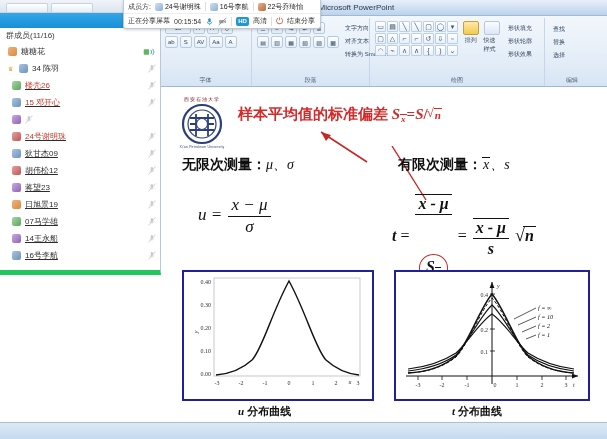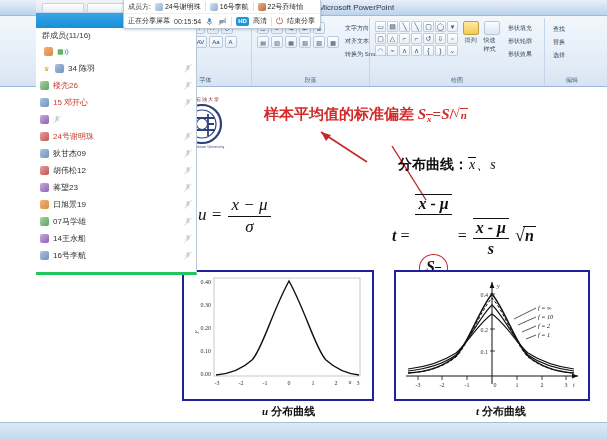--- a/index.html
+++ b/index.html
@@ -59,21 +59,21 @@
   
   .slide { position: absolute; left: 160px; top: 88px; width: 447px; height: 334px; background: #fff; }
   .emblem { position: absolute; left: 12px; top: 6px; width: 60px; height: 56px; }
   .emblem-arc { position: absolute; inset: 0; }
   .emblem-txt { position: absolute; left: 0; right: 0; top: 2px; text-align: center;
     font-size: 5px; color: #8b1c24; letter-spacing: 1px; }
   .emblem-sub { position: absolute; left: 0; right: 0; bottom: 1px; text-align: center;
     font-size: 3.4px; color: #2c3f7a; letter-spacing: .2px; }
 
   .redtitle {
-    position: absolute; left: 104px; top: 17px;
+    position: absolute; left: 78px; top: 17px;
     font-family: "Liberation Serif", serif;
     font-size: 15px; font-weight: bold; color: #d42a2a; white-space: nowrap;
   }
   .redtitle .mathit { font-family: "Liberation Serif", serif; font-style: italic; }
   .frac-sqrt { display: inline-block; position: relative; padding-left: 6px; }
   .frac-sqrt::before {
     content: "√"; position: absolute; left: -1px; top: -1px; font-size: 13px;
   }
   .sqrt-body { border-top: 1px solid #d42a2a; padding: 0 1px; font-style: italic; font-size: 11px; }
   .sub { font-size: 9px; vertical-align: -3px; }
@@ -104,49 +104,48 @@
   }
   .rad { display: inline-block; position: relative; padding-left: 8px; }
   .rad::before { content: "√"; position: absolute; left: 0; top: -2px; font-size: 18px; }
   .rad .body { border-top: 1.3px solid #111; padding: 0 2px; font-weight: bold; font-style: italic; }
 
   
   .chartbox { position: absolute; border: 2px solid #20209a; background: #fff; }
   .cb-left { left: 22px; top: 182px; width: 192px; height: 131px; }
   .cb-right { left: 234px; top: 182px; width: 196px; height: 131px; }
   .caption { position: absolute; font-size: 11px; font-weight: bold; color: #111; white-space: nowrap;
-    font-family: "Liberation Sans", sans-serif; margin-left: 24px; }
+    font-family: "Liberation Sans", sans-serif; }
   .caption .ci { font-family: "Liberation Serif", serif; font-style: italic; }
   .cap-left { left: 78px; top: 316px; }
   .cap-right { left: 292px; top: 316px; }
 
   .axis-lbl { font-family: "Liberation Serif", serif; font-style: italic; font-size: 6px; fill: #333; }
   .tick-lbl { font-family: "Liberation Serif", serif; font-size: 6px; fill: #333; }
   .legend-lbl { font-family: "Liberation Serif", serif; font-style: italic; font-size: 6.2px; fill: #111; }
 
   
   .qq-panel {
     position: absolute; left: 0; top: 0; width: 161px; height: 275px;
-    background: #84cc16; border-right: 1px solid #b9c8d6; border-bottom: 3px solid #22c55e;
+    background: #84cc16; border-right: 1px solid #b9c8d6; border-bottom: 5px solid #22c55e;
     overflow: hidden;
-    margin-left: 36px;
   }
   .qq-tabs { height: 13px; background: linear-gradient(#f0f4f8,#dce5ee); border-bottom: 1px solid #cbd6e2;
     display: flex; align-items: flex-end; padding-left: 6px; gap: 3px; }
   .qq-tab { width: 42px; height: 9px; border-radius: 2px 2px 0 0;
     background: linear-gradient(#ffffff,#e6edf5); border: 1px solid #c7d3e0; border-bottom: none; }
   .qq-bluebar { height: 15px; background: linear-gradient(#34a6e8,#1a8fd6); }
   .qq-count { height: 15px; display: flex; align-items: center; padding-left: 6px;
     font-size: 8px; color: #3b3b3b; background: #fff; }
   .qq-list { position: absolute; left: 0; right: 0; top: 43px; bottom: 0; background: #fff; }
   .qq-item {
     height: 17px; display: flex; align-items: center; padding: 0 4px 0 8px; gap: 4px;
     font-size: 8px; color: #2d2d2d; white-space: nowrap;
   }
-  .qq-item.indent { padding-left: 4px; }
+  .qq-item.indent { padding-left: 12px; text-decoration: underline; }
   .qq-item.highlight { background: #e9eef4; }
   .qq-item .av { width: 9px; height: 9px; border-radius: 2px; flex: 0 0 auto;
     background: linear-gradient(135deg,#a8c4e0,#6f93bb); }
   .qq-item .av.o { background: linear-gradient(135deg,#f0b27a,#d98b3f); }
   .qq-item .av.p { background: linear-gradient(135deg,#c9a9e0,#8e63b5); }
   .qq-item .av.g { background: linear-gradient(135deg,#a6d6a6,#5ea35e); }
   .qq-item .av.r { background: linear-gradient(135deg,#e6a1a1,#c05555); }
   .qq-item .nm { flex: 1 1 auto; overflow: hidden; text-overflow: ellipsis; }
   .qq-item .nm.red { color: #c23b2e; }
   .qq-item .mic { width: 8px; height: 9px; flex: 0 0 auto; opacity: .55; }
@@ -313,22 +312,25 @@
 
       <svg class="arrow-title" width="60" height="40" viewBox="0 0 60 40">
         <line x1="52" y1="34" x2="6" y2="4" stroke="#c62828" stroke-width="1.6"></line>
         <polygon points="6,4 16,7 11,13" fill="#c62828"></polygon>
       </svg>
 
       <svg class="arrow-mid" width="60" height="58" viewBox="0 0 60 58">
         <line x1="2" y1="0" x2="36" y2="54" stroke="#c62828" stroke-width="1.4"></line>
       </svg>
 
+      <div class="hdr hdr-left">
+        <span>无限次测量：</span><span class="it">μ、σ</span>
+      </div>
       <div class="hdr hdr-right">
-        <span>分布曲线：</span><span class="it ovb">x</span><span class="it">、s</span>
+        <span>有限次测量：</span><span class="it ovb">x</span><span class="it">、s</span>
       </div>
 
       <div class="formula f-left">
         <span>u</span>
         <span>=</span>
         <span class="fr">
           <span class="num">x − μ</span>
           <span class="den">σ</span>
         </span>
       </div>
@@ -443,20 +445,21 @@
   <div class="qq-panel">
     <div class="qq-tabs">
       <span class="qq-tab"></span>
       <span class="qq-tab"></span>
     </div>
     <div class="qq-bluebar"></div>
     <div class="qq-count">群成员(11/16)</div>
     <div class="qq-list" id="qq-list">
         <div class="qq-item">
           <span class="av o"></span>
+          <span class="nm">糖糖花</span>
           <span class="spk"><svg viewBox="0 0 14 9" width="13" height="8">
               <rect x="0.5" y="1.5" width="6" height="6" rx="1" fill="#5fb85f"></rect>
               <path d="M8.5 2.2a3.4 3.4 0 0 1 0 4.6M10.6 1a5.4 5.4 0 0 1 0 7" fill="none" stroke="#3c8fd0" stroke-width="0.9"></path>
             </svg></span>
         </div>
         <div class="qq-item">
           <span class="crown" style="font-size: 6px; color: rgb(216, 161, 42);">♛</span>
           <span class="av b"></span>
           <span class="nm">34 陈羽</span>
           <span class="mic"><svg viewBox="0 0 9 10" width="8" height="9">

